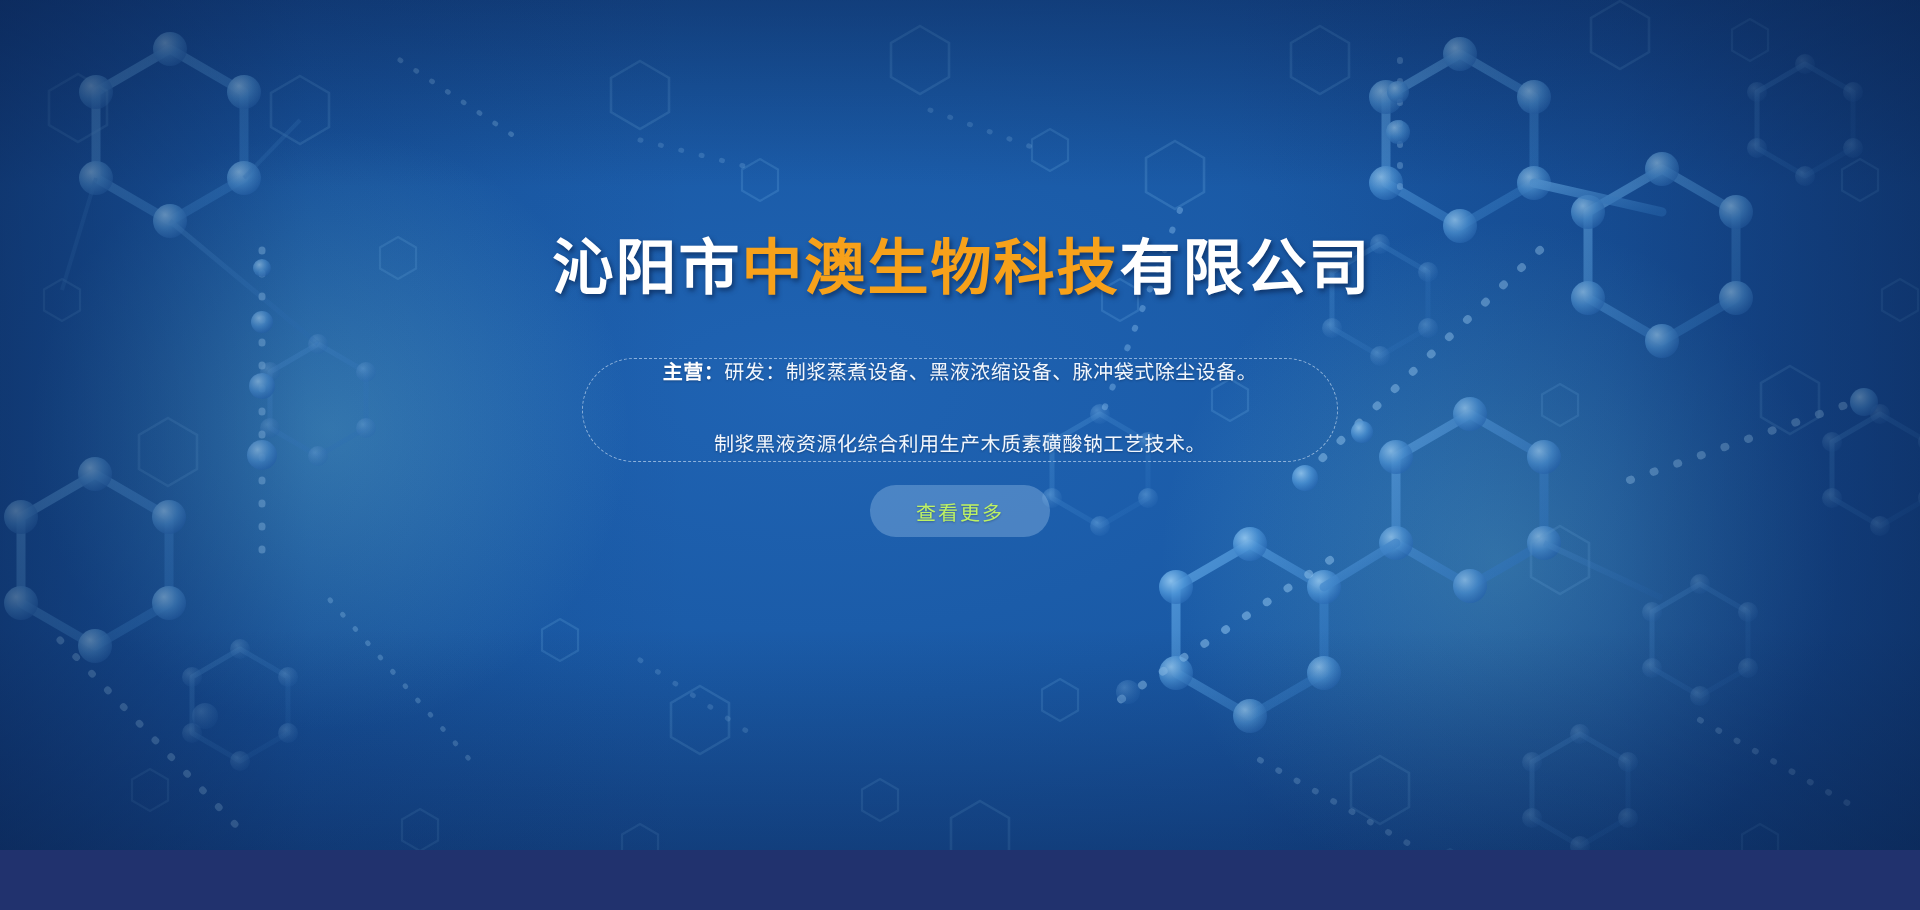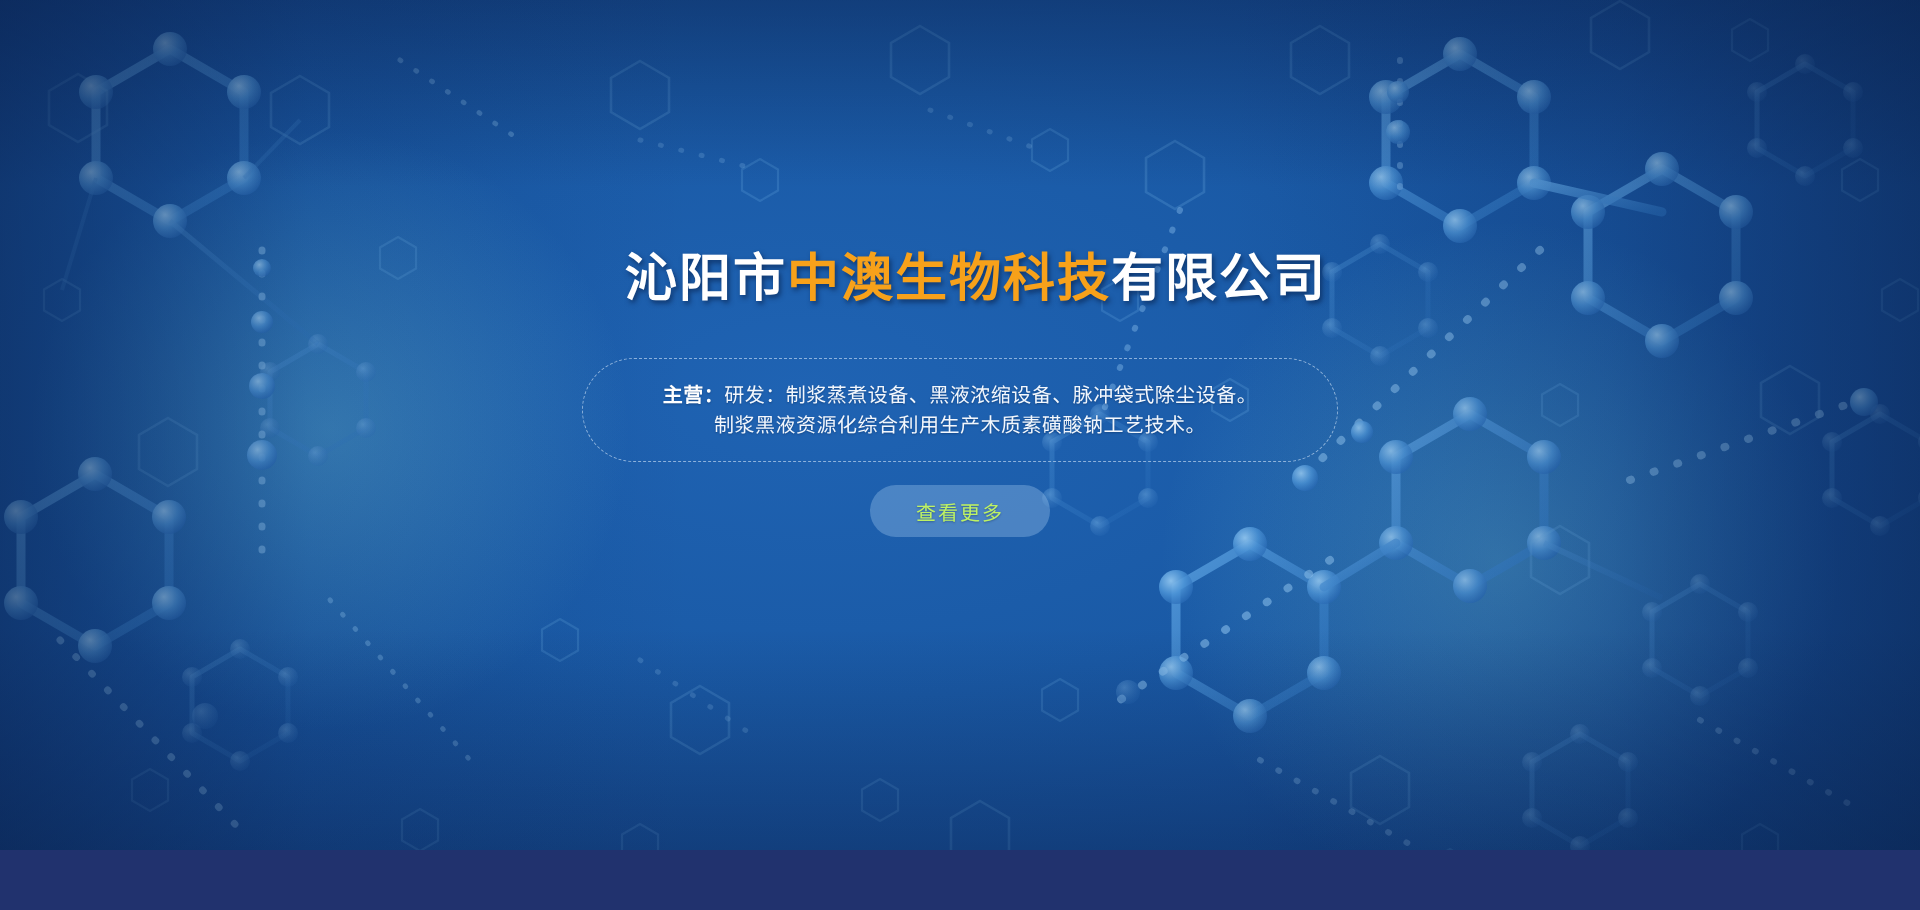--- a/index.html
+++ b/index.html
@@ -57,50 +57,51 @@
     position: absolute;
     left: 0; top: 0;
     width: 1920px;
     height: 850px;
     display: flex;
     flex-direction: column;
     align-items: center;
   }
 
   .hero-title {
-    margin: 16px;
+    margin: 2px;
     padding: 0;
     position: absolute;
     top: 236px;
     left: 50%;
     transform: translateX(-50%);
     white-space: nowrap;
-    font-size: 52px;
+    font-size: 61px;
     font-weight: 700;
     line-height: 1;
     letter-spacing: 2px;
     color: #ffffff;
     text-shadow: 2px 3px 5px rgba(4,22,58,.55);
   }
   .hero-title .accent { color: #f7a11a; }
 
   .desc-box {
     position: absolute;
     top: 358px;
     left: 50%;
     transform: translateX(-50%);
     width: 756px;
     height: 104px;
     border: 1px dashed rgba(215,232,250,.60);
     border-radius: 56px;
     display: flex;
     flex-direction: column;
     align-items: center;
-    justify-content: center;
+    justify-content: space-between;
     gap: 0;
+    font-family: Liberation Mono, monospace;
   }
   .desc-line {
     font-size: 20px;
     line-height: 1.5;
     color: #f2f7fd;
     letter-spacing: .5px;
     white-space: nowrap;
     text-shadow: 0 1px 2px rgba(4,22,58,.35);
   }
   .desc-line .lead {

